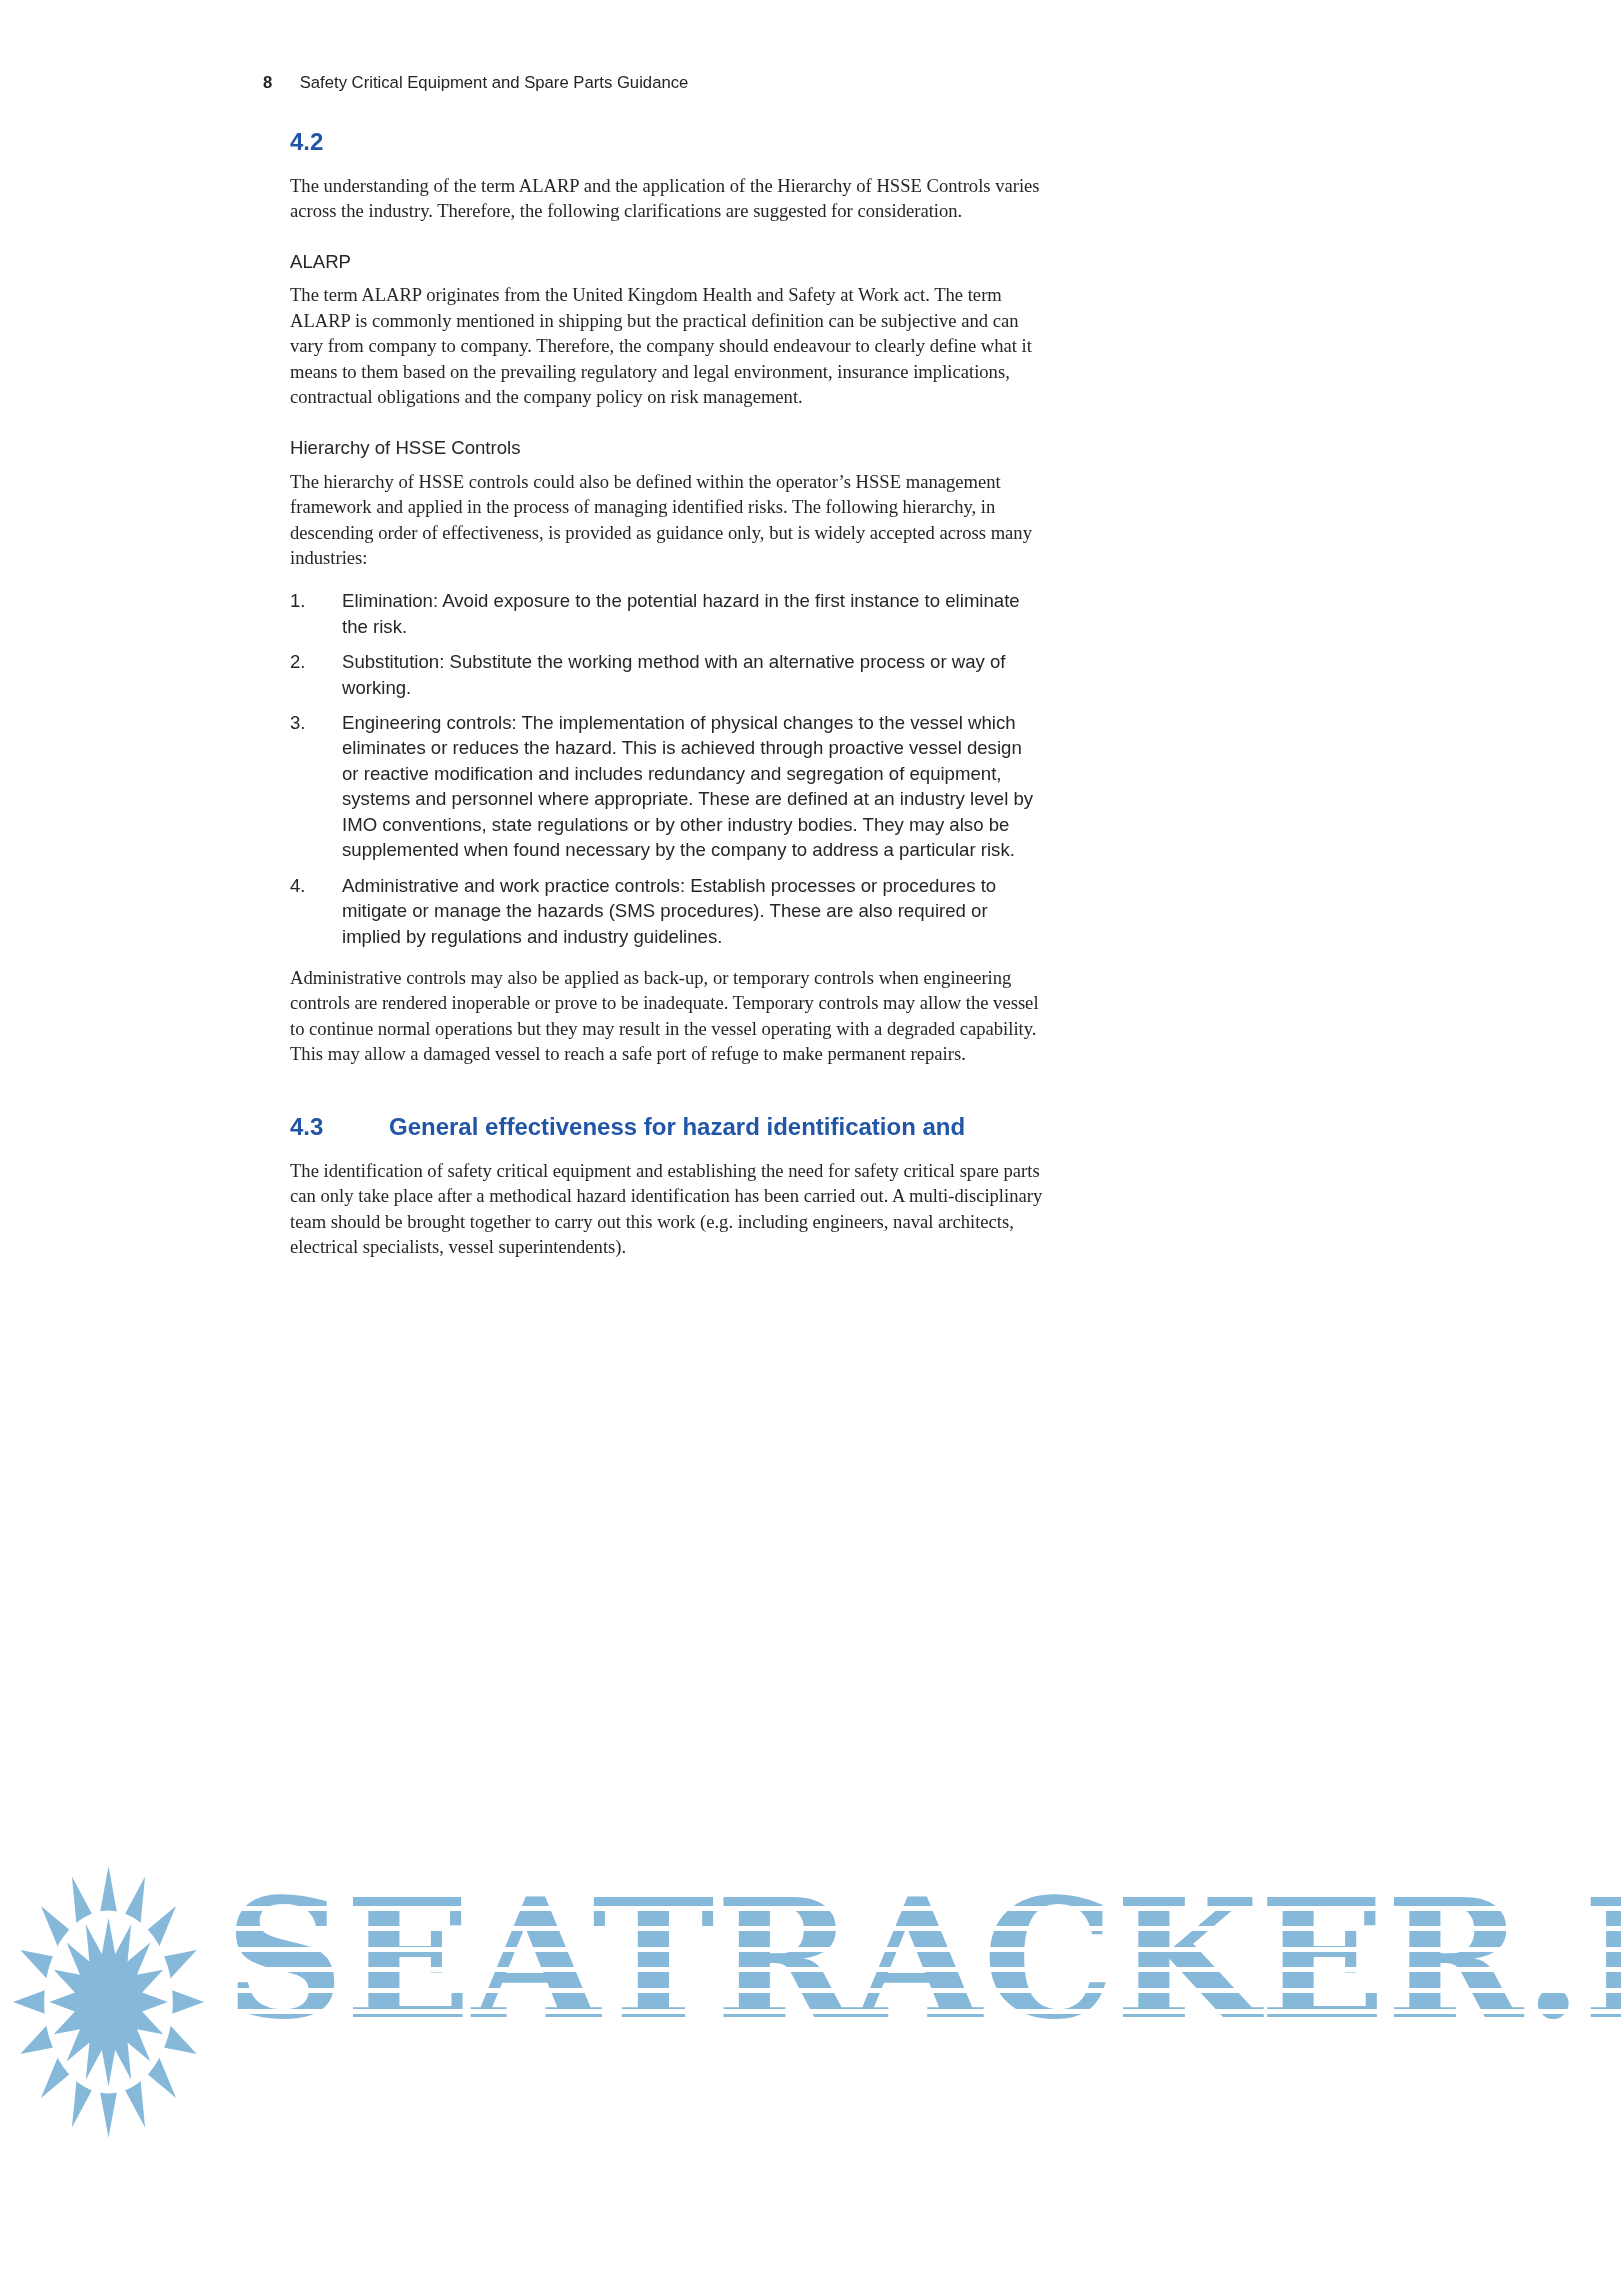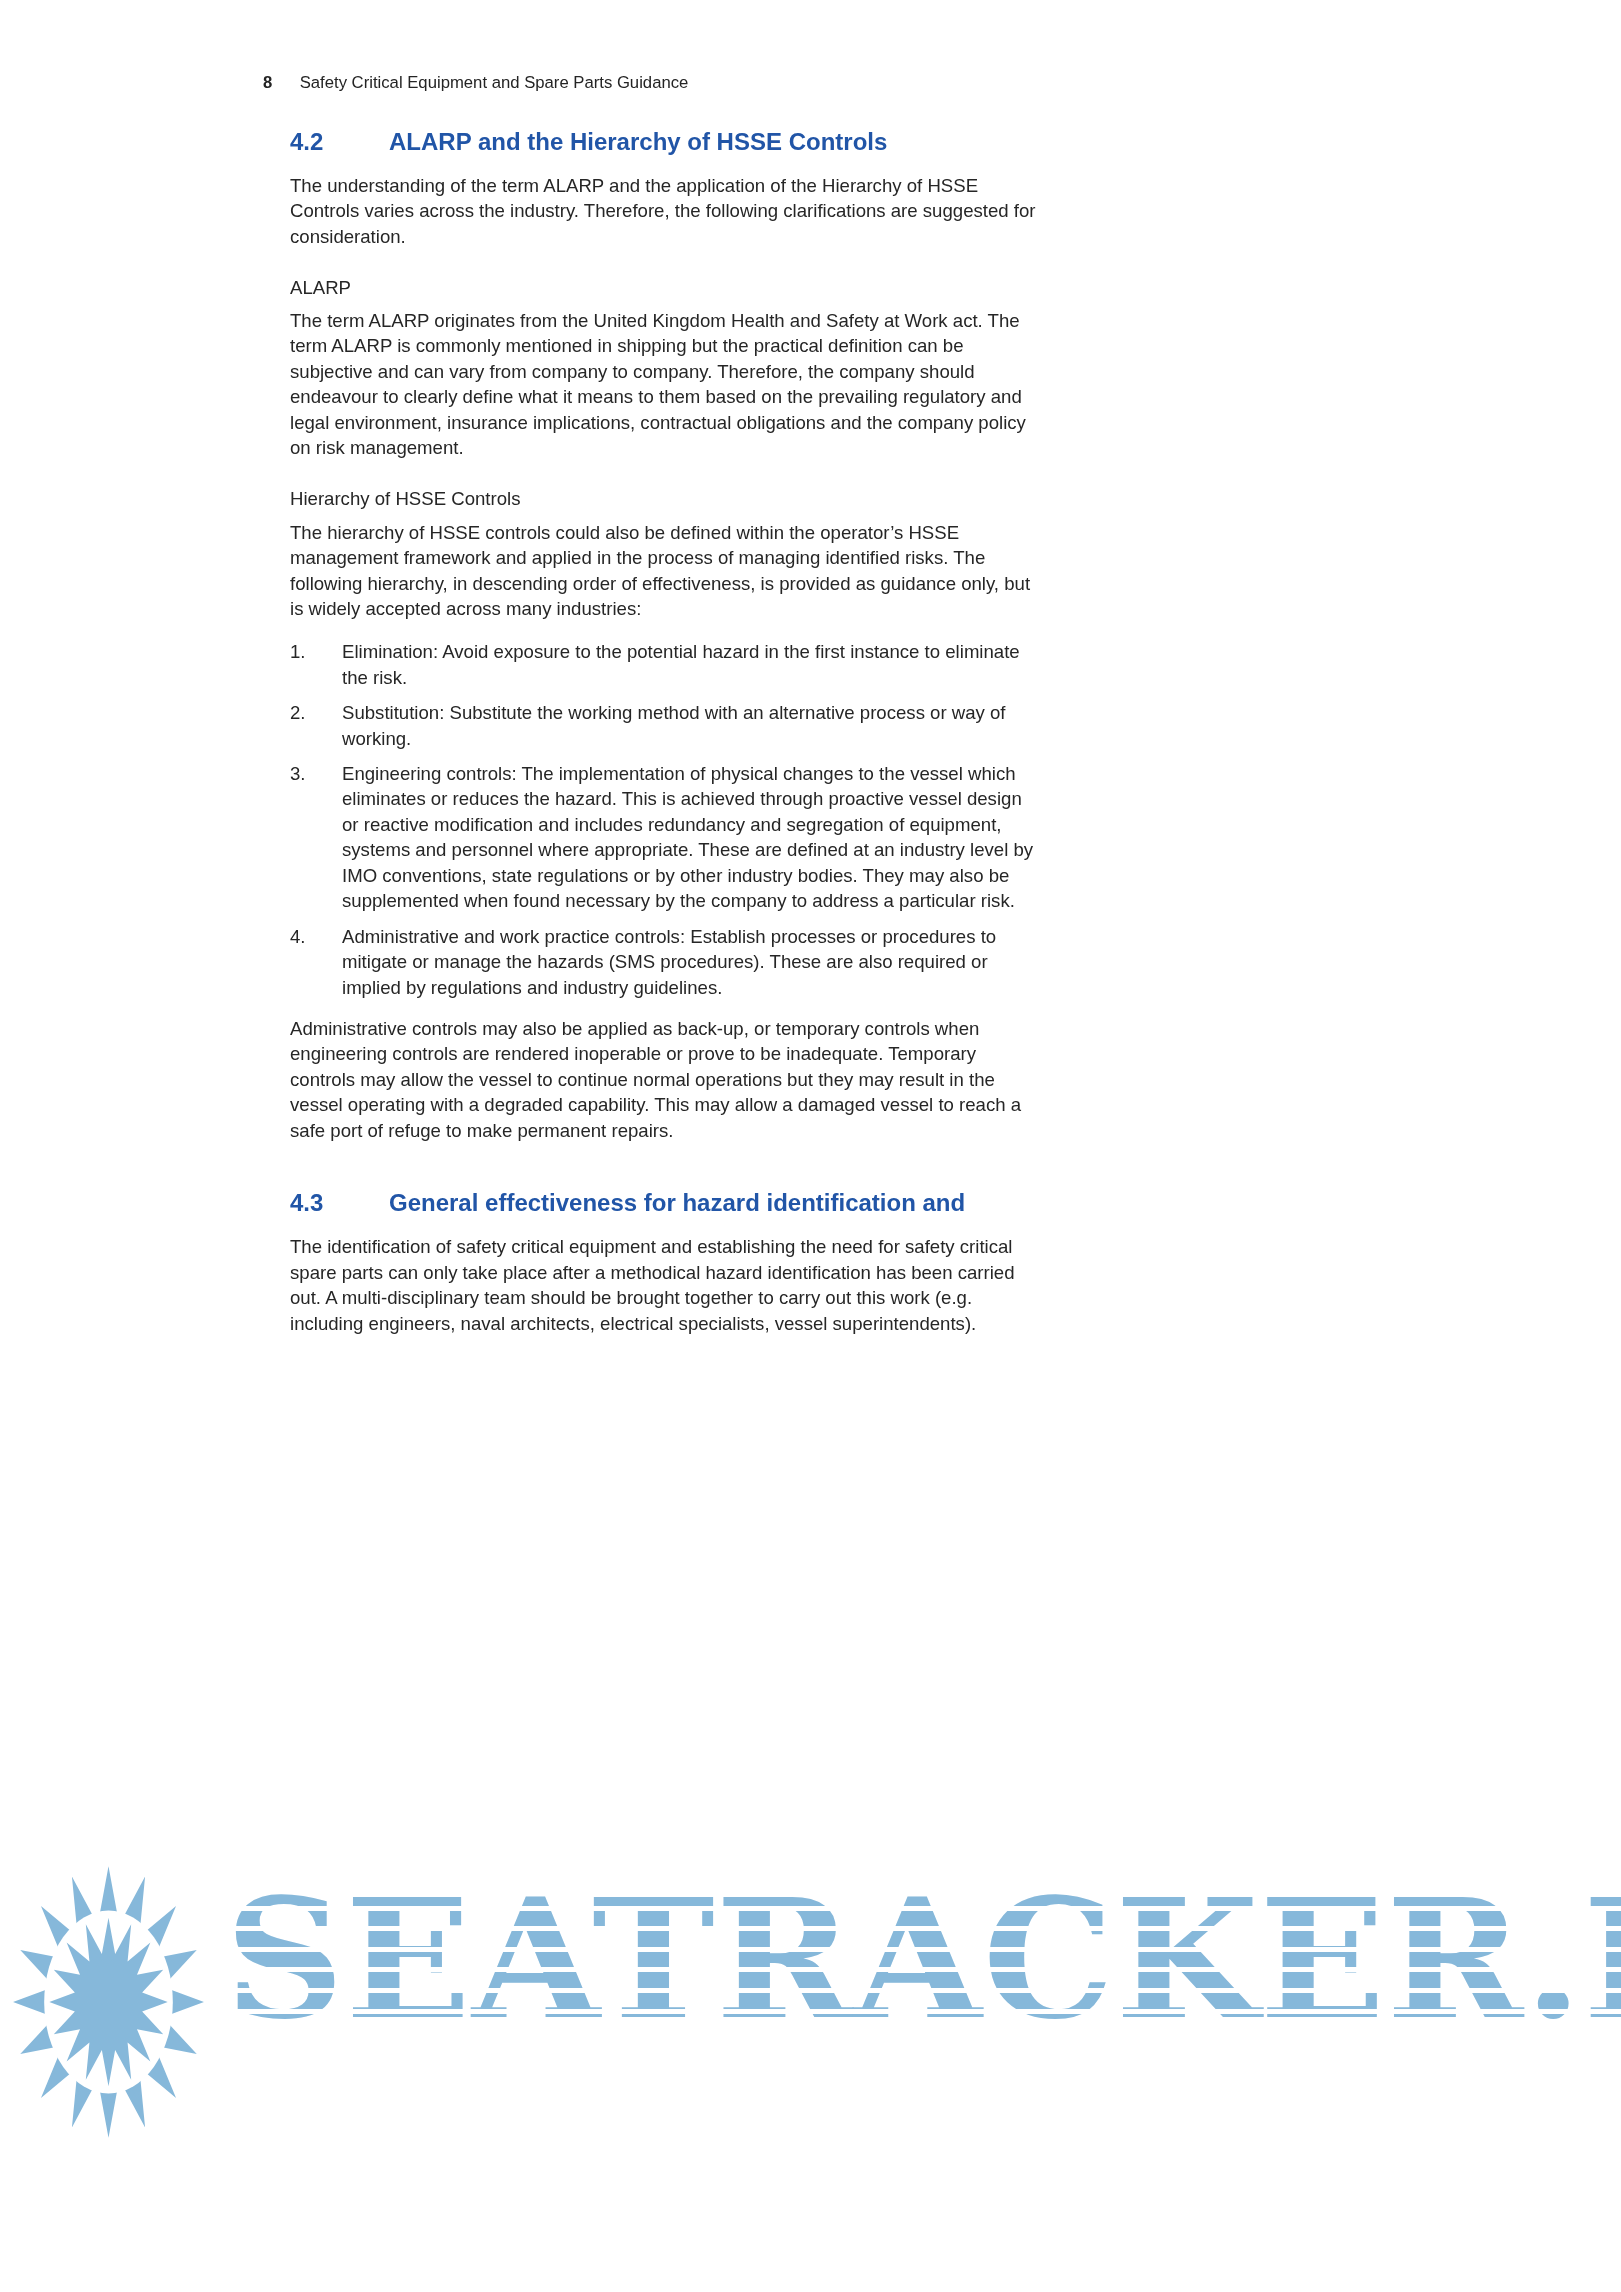--- a/index.html
+++ b/index.html
@@ -38,20 +38,21 @@
     line-height: 30px;
     margin: 0;
   }
   .sec-heading .num { width: 99px; flex: none; }
   .sec-heading.s43 { margin-top: 45px; }
   .sec-heading .title .line { display: block; }
 
   p.body {
     font-size: 18.6px; line-height: 25.5px;
     margin: 15.7px 0 0 0;
+    font-family: Liberation Serif, serif;
   }
   h3.sub {
     font-size: 18.6px; line-height: 25.5px;
     font-weight: normal; color: #262626;
     margin: 25.5px 0 0 0;
   }
   h3.sub + p.body { margin-top: 7.8px; }
 
   .hlist { margin: 17.6px 0 0 0; padding: 0; }
   .hlist .li {
@@ -97,21 +98,20 @@
 
   <div class="header">
     <span class="pnum">8</span>
     <span class="ptitle">Safety Critical Equipment and Spare Parts Guidance</span>
   </div>
 
   <div class="content">
 
     <div class="sec-heading">
       <span class="num">4.2</span>
-      <span class="title">ALARP and the Hierarchy of HSSE Controls</span>
     </div>
 
     <p class="body">The understanding of the term ALARP and the application of the Hierarchy of HSSE Controls varies across the industry. Therefore, the following clarifications are suggested for consideration.</p>
 
     <h3 class="sub">ALARP</h3>
     <p class="body">The term ALARP originates from the United Kingdom Health and Safety at Work act. The term ALARP is commonly mentioned in shipping but the practical definition can be subjective and can vary from company to company. Therefore, the company should endeavour to clearly define what it means to them based on the prevailing regulatory and legal environment, insurance implications, contractual obligations and the company policy on risk management.</p>
 
     <h3 class="sub">Hierarchy of HSSE Controls</h3>
     <p class="body">The hierarchy of HSSE controls could also be defined within the operator’s HSSE management framework and applied in the process of managing identified risks. The following hierarchy, in descending order of effectiveness, is provided as guidance only, but is widely accepted across many industries:</p>
 

